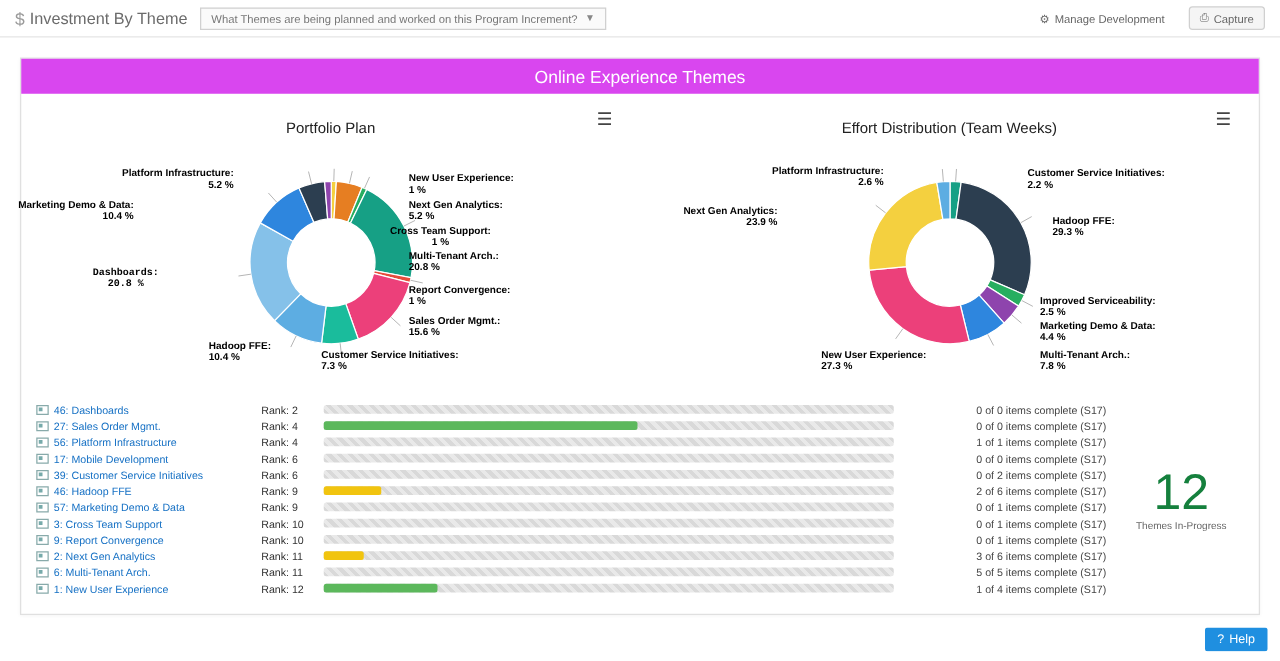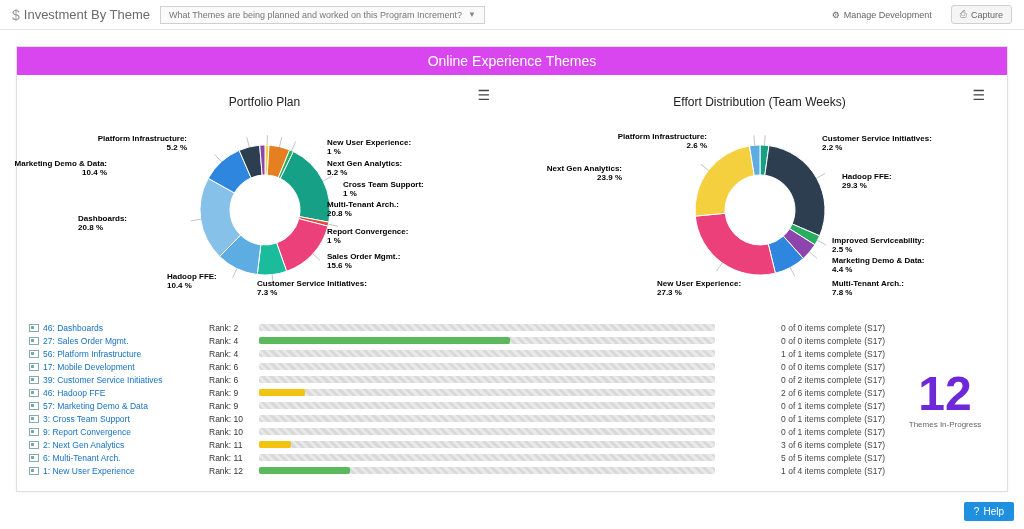--- a/index.html
+++ b/index.html
@@ -32,21 +32,21 @@
   .link { color: #1570c4; text-decoration: none; cursor: pointer; }
   .rank-col { width: 40px; font-size: 8.5px; text-align: right; }
   .rank-col .list-row { height: 13px; }
   .bars-col { flex: 1; }
   .bar-row { height: 13px; display: flex; align-items: center; }
   .bar-bg { width: 100%; height: 7px; background: repeating-linear-gradient(45deg,#d9d9d9,#d9d9d9 3px,#e9e9e9 3px,#e9e9e9 6px); position: relative; border-radius: 2px; }
   .bar-fill { height: 100%; position: absolute; left: 0; top: 0; border-radius: 2px; }
   .status-col { width: 160px; font-size: 8.5px; color: #444; text-align: right; }
   .status-col .list-row { justify-content: flex-end; height: 13px; }
   .big-num-col { width: 100px; display: flex; flex-direction: column; align-items: center; justify-content: center; }
-  .big-num { font-size: 48px; font-weight: bold; color: #6d28d9; line-height: 1; }
+  .big-num { font-size: 40px; font-weight: normal; color: #15803d; line-height: 1; }
   .big-num-label { font-size: 8px; color: #666; margin-top: 2px; }
   .help-btn { position: fixed; right: 10px; bottom: 8px; background: #1f8fe0; color: #fff; font-size: 10px; padding: 4px 10px; border-radius: 2px; display: flex; align-items: center; gap: 4px; cursor: pointer; }
 </style>
 </head>
 <body>
 
 <div class="toolbar">
   <div class="title-wrap">
     <span class="title-icon">$</span>
     <span class="page-title">Investment By Theme</span>
@@ -94,27 +94,27 @@
               <path d="M 194.6192477654243 141.53587139641903 A 65 65 0 0 1 183.2379404373552 63.32874182785339 L 209.4358140816528 77.94624559961336 A 35 35 0 0 0 215.56421033522847 120.0577769057641 Z" fill="#85c1e9" stroke="#fff" stroke-width="1"></path>
               <line x1="175.6775522908277" y1="104.36070086589639" x2="165.7817911048012" y2="105.80080869141891" stroke="#888" stroke-width="0.5"></line>
               <path d="M 183.2379404373552 63.32874182785339 A 65 65 0 0 1 214.1853871087393 35.34594933054122 L 226.0998238277827 62.87858810106066 A 35 35 0 0 0 209.4358140816528 77.94624559961336 Z" fill="#2e86de" stroke="#fff" stroke-width="1"></path>
               <line x1="196.4054375251132" y1="46.786784771981935" x2="189.69858175974602" y2="39.36936704459454" stroke="#888" stroke-width="0.5"></line>
               <path d="M 214.1853871087393 35.34594933054122 A 65 65 0 0 1 234.6966102480698 30.21671467778806 L 237.1443285951145 60.116692518808954 A 35 35 0 0 0 226.0998238277827 62.87858810106066 Z" fill="#2c3e50" stroke="#fff" stroke-width="1"></path>
               <line x1="224.23104999829857" y1="31.94177122814311" x2="221.8050576903445" y2="22.240505263242042" stroke="#888" stroke-width="0.5"></line>
               <path d="M 234.6966102480698 30.21671467778806 A 65 65 0 0 1 240.00000000000006 30 L 240.00000000000003 60 A 35 35 0 0 0 237.1443285951145 60.116692518808954 Z" fill="#8e44ad" stroke="#fff" stroke-width="1"></path>
             </svg>
             <div class="seg-label" style="top: 24px; left: 310px;">New User Experience:<br><span class="pct">1 %</span></div>
             <div class="seg-label" style="top: 45px; left: 310px;">Next Gen Analytics:<br><span class="pct">5.2 %</span></div>
-            <div class="seg-label" style="top: 66px; left: 326px;">Cross Team Support:<br><span class="pct">1 %</span></div>
+            <div class="seg-label" style="top: 66px; left: 295px; text-align: center;">Cross Team Support:<br><span class="pct">1 %</span></div>
             <div class="seg-label" style="top: 86px; left: 310px;">Multi-Tenant Arch.:<br><span class="pct">20.8 %</span></div>
             <div class="seg-label" style="top: 113px; left: 310px;">Report Convergence:<br><span class="pct">1 %</span></div>
             <div class="seg-label" style="top: 138px; left: 310px;">Sales Order Mgmt.:<br><span class="pct">15.6 %</span></div>
             <div class="seg-label" style="top: 165px; left: 240px;">Customer Service Initiatives:<br><span class="pct">7.3 %</span></div>
             <div class="seg-label" style="top: 158px; left: 150px;">Hadoop FFE:<br><span class="pct">10.4 %</span></div>
-            <div class="seg-label" style="top: 100px; right: 385px; text-align: left;">Dashboards:<br><span class="pct">20.8 %</span></div>
+            <div class="seg-label" style="top: 100px; right: 385px; text-align: center; font-family: Liberation Mono, monospace;">Dashboards:<br><span class="pct">20.8 %</span></div>
             <div class="seg-label" style="top: 45px; right: 405px; text-align: right;">Marketing Demo &amp; Data:<br><span class="pct">10.4 %</span></div>
             <div class="seg-label" style="top: 20px; right: 325px; text-align: right;">Platform Infrastructure:<br><span class="pct">5.2 %</span></div>
           </div>
       </div>
       <div class="chart-col" id="chart-right">
         <div class="hamburger">☰</div>
         <div class="chart-title">Effort Distribution (Team Weeks)</div>
         <div class="donut-wrap" id="donut-right">
             <svg width="480" height="190" viewBox="0 0 480 190">
               <path d="M 240 30 A 65 65 0 0 1 248.95636889450148 30.620007329717666 L 244.82266017396233 60.333850100617205 A 35 35 0 0 0 240 60 Z" fill="#16a085" stroke="#fff" stroke-width="1"></path>

